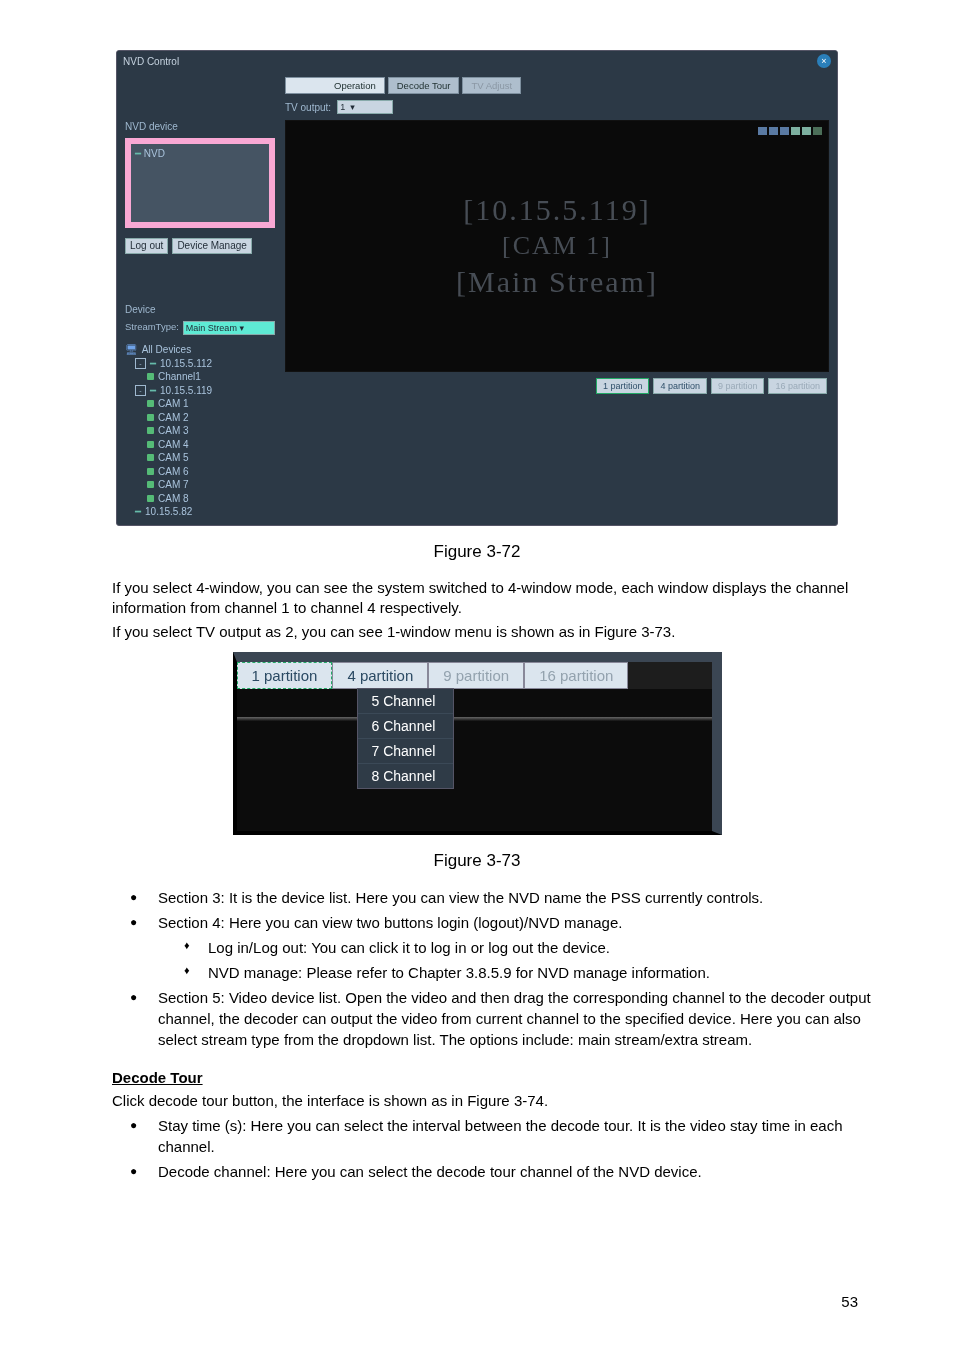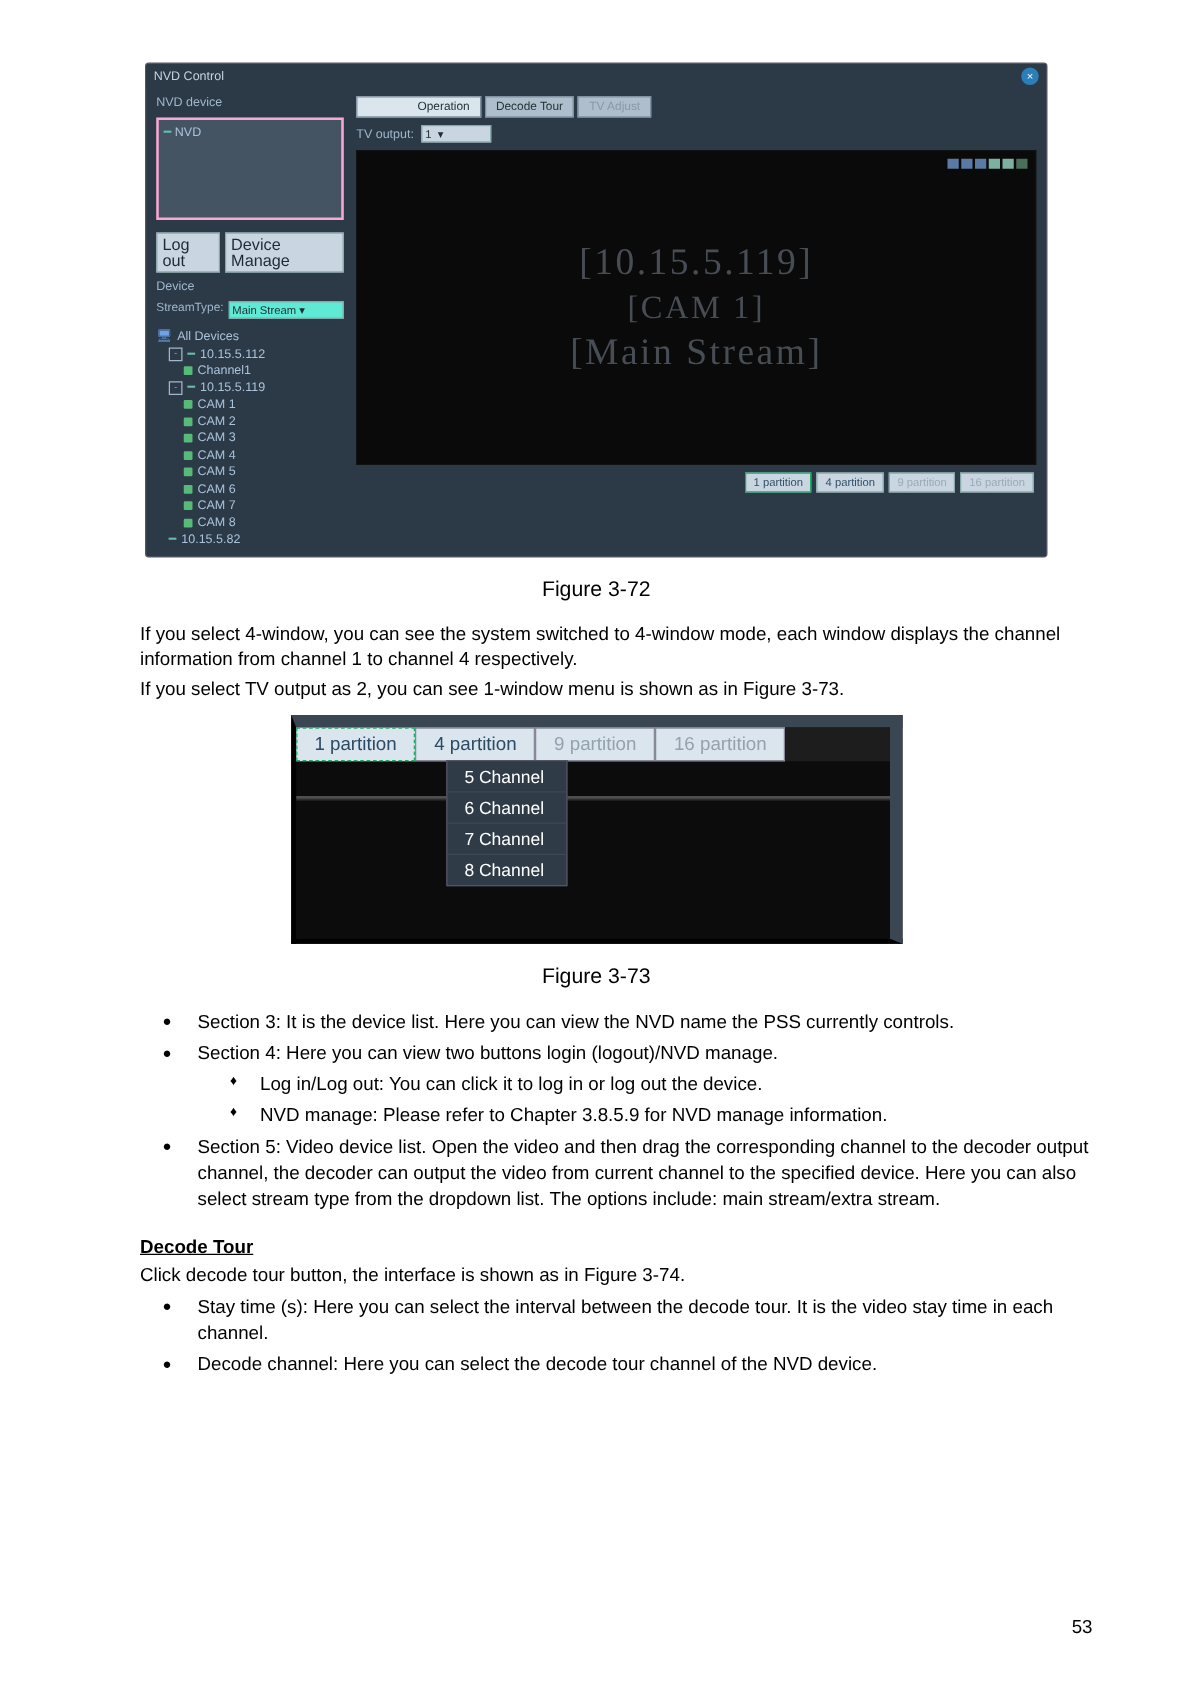--- a/index.html
+++ b/index.html
@@ -1,30 +1,30 @@
 <!DOCTYPE html>
 <html><head>
 <meta charset="utf-8">
 <style>
   body { margin:0; font-family:Arial,sans-serif; color:#000; font-size:15px; }
   .page { width:954px; min-height:1350px; margin:0 auto; padding:50px 70px 30px 70px; box-sizing:border-box; position:relative; background:#fff; }
-  .page-number { position:absolute; bottom:40px; right:80px; font-size:15px; }
+  .page-number { position:absolute; bottom:40px; right:96px; font-size:15px; }
   .figure-caption { text-align:center; font-size:17px; margin:16px 0 16px 0; }
 
   
   .nvd-window { width:720px; margin:0 auto; background:#2c3946; border:1px solid #556; border-radius:3px; overflow:hidden; font-size:10px; color:#c5d2df; }
   .nvd-titlebar { display:flex; align-items:center; justify-content:space-between; padding:3px 6px; background:#2c3946; }
   .nvd-titlebar .close { width:14px; height:14px; border-radius:50%; background:#2a7fba; display:flex; align-items:center; justify-content:center; color:#fff; font-size:9px; cursor:pointer; }
   .nvd-body { display:flex; }
   .nvd-left { width:150px; padding:6px 6px 6px 8px; display:flex; flex-direction:column; gap:6px; color:#9fb8cf; }
-  .nvd-panel-label { color:#9fb8cf; font-size:10px; }
-  .nvd-treebox { background:#455463; border:2px solid #f9a8d4; height:70px; padding:4px; }
+  .nvd-panel-label { color:#9fb8cf; font-size:10px;margin-top:44px; }
+  .nvd-treebox { background:#455463; border:6px solid #f9a8d4; height:70px; padding:4px; }
   .nvd-tree-row { color:#a9c3dc; font-size:10px; }
   .btn-row { display:flex; gap:4px; margin-top:4px; }
-  .nvd-btn { background:#c9d5e1; color:#1f2a35; border:1px solid #8aa; font-size:13px; padding:2px 4px; cursor:pointer; line-height:1; }
+  .nvd-btn { background:#c9d5e1; color:#1f2a35; border:1px solid #8aa; font-size:10px; padding:2px 4px; cursor:pointer; line-height:1; }
   .stream-row { display:flex; gap:4px; font-size:9.5px; color:#9fb8cf; }
   .stream-select { background:#5eead4; border:1px solid #8aa; font-size:9px; color:#1f2a35; padding:1px 2px; flex:1; }
   .dev-tree { font-size:10px; color:#a9c3dc; line-height:1.35; margin-top:2px; }
   .dev-tree .node { display:flex; align-items:center; gap:4px; }
   .dev-tree .indent1 { padding-left:10px; }
   .dev-tree .indent2 { padding-left:22px; }
   .dev-tree .exp { width:9px; height:9px; border:1px solid #9fb8cf; display:inline-flex; align-items:center; justify-content:center; font-size:7px; line-height:1; color:#9fb8cf; }
   .dev-tree .bullet { width:7px; height:7px; background:#5b7; display:inline-block; border-radius:1px; }
   .nvd-right { flex:1; display:flex; flex-direction:column; padding:6px 8px 8px 4px; }
   .tabs-row { display:flex; gap:3px; }

